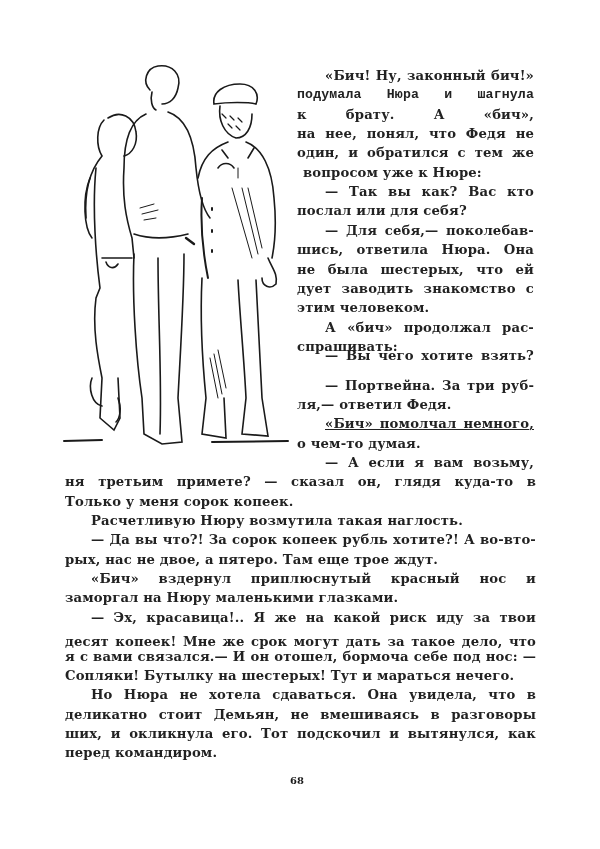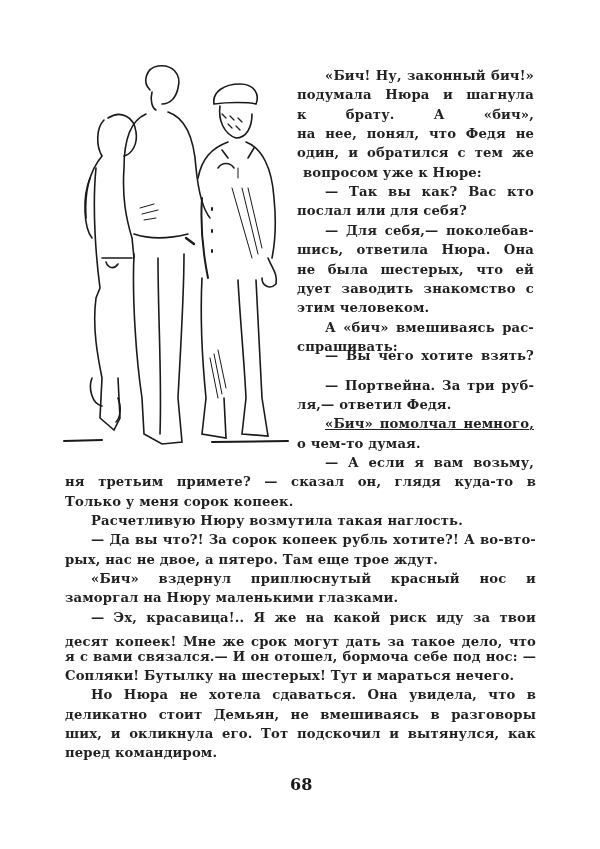--- a/index.html
+++ b/index.html
@@ -2,21 +2,21 @@
 <html><head>
 <meta charset="utf-8">
 <style>
   html, body { margin:0; padding:0; background:#ffffff; }
   body { width:600px; height:849px; position:relative; overflow:hidden;
          font-family: "DejaVu Serif", "Liberation Serif", serif; color:#1a1a1a; }
   .page { position:absolute; left:0; top:0; width:600px; height:849px; }
   .illus { position:absolute; left:62px; top:58px; width:228px; height:400px; }
   .line { position:absolute; font-size:13.2px; line-height:19px; white-space:nowrap;
           letter-spacing:0.15px; font-weight:bold; color:#222; }
-  .pageno { position:absolute; left:290px; top:775px; font-size:16px; font-weight:bold; }
+  .pageno { position:absolute; left:290px; top:775px; font-size:10px; font-weight:bold; }
 </style>
 </head>
 <body>
 
 <div class="page">
 
   <svg class="illus" viewBox="0 0 228 400" xmlns="http://www.w3.org/2000/svg" fill="none" stroke="#1a1a1a" stroke-width="1.6" stroke-linecap="round">
 
     <path d="M2 383 L40 382 M150 384 L226 383" stroke-width="2"></path>
 
@@ -46,33 +46,33 @@
     <path d="M140 140 C138 170 142 200 146 220 M150 150 L150 152 M150 172 L150 174 M150 192 L150 194" stroke-width="2"></path>
     <path d="M176 110 L176 120 M170 130 L190 200 M180 130 L196 196 M186 130 L200 190" stroke-width="1"></path>
     <path d="M206 200 C210 210 216 216 214 226 C208 232 200 228 200 220"></path>
     <path d="M140 220 C138 260 140 300 144 340 L140 376 L164 380 L162 340"></path>
     <path d="M176 222 C178 260 182 300 184 340 L180 376 L206 378 L200 340 C198 300 196 260 194 222"></path>
     <path d="M148 300 L156 340 M152 296 L160 336 M156 292 L164 330" stroke-width="1"></path>
   </svg>
 
   <div id="text-lines">
       <div class="line" style="left: 325px; top: 66px; width: 209px; text-align: justify; text-align-last: justify; white-space: normal; height: 19px; overflow: hidden;">«Бич! Ну, законный бич!» —</div>
-      <div class="line" style="left: 297px; top: 85.35px; width: 237px; text-align: justify; text-align-last: justify; white-space: normal; height: 19px; overflow: hidden;">подумала Нюра и шагнула</div>
+      <div class="line" style="left: 297px; top: 85.35px; width: 237px; text-align: justify; text-align-last: justify; white-space: normal; height: 19px; overflow: hidden; font-family: Liberation Mono, monospace;">подумала Нюра и шагнула</div>
       <div class="line" style="left: 297px; top: 104.7px; width: 237px; text-align: justify; text-align-last: justify; white-space: normal; height: 19px; overflow: hidden;">к брату. А «бич», оглянувшись</div>
       <div class="line" style="left: 297px; top: 124.05px; width: 237px; text-align: justify; text-align-last: justify; white-space: normal; height: 19px; overflow: hidden;">на нее, понял, что Федя не</div>
       <div class="line" style="left: 297px; top: 143.4px; width: 237px; text-align: justify; text-align-last: justify; white-space: normal; height: 19px; overflow: hidden;">один, и обратился с тем же</div>
       <div class="line" style="left: 303px; top: 162.75px;">вопросом уже к Нюре:</div>
       <div class="line" style="left: 325px; top: 182.1px; width: 209px; text-align: justify; text-align-last: justify; white-space: normal; height: 19px; overflow: hidden;">— Так вы как? Вас кто</div>
       <div class="line" style="left: 297px; top: 201.45px; text-align: right;">послал или для себя?</div>
       <div class="line" style="left: 325px; top: 220.8px; width: 209px; text-align: justify; text-align-last: justify; white-space: normal; height: 19px; overflow: hidden;">— Для себя,— поколебав-</div>
       <div class="line" style="left: 297px; top: 240.15px; width: 237px; text-align: justify; text-align-last: justify; white-space: normal; height: 19px; overflow: hidden;">шись, ответила Нюра. Она еще</div>
       <div class="line" style="left: 297px; top: 259.5px; width: 237px; text-align: justify; text-align-last: justify; white-space: normal; height: 19px; overflow: hidden;">не была шестерых, что ей сле-</div>
       <div class="line" style="left: 297px; top: 278.85px; width: 237px; text-align: justify; text-align-last: justify; white-space: normal; height: 19px; overflow: hidden;">дует заводить знакомство с</div>
       <div class="line" style="left: 297px; top: 298.2px;">этим человеком.</div>
-      <div class="line" style="left: 325px; top: 317.55px; width: 209px; text-align: justify; text-align-last: justify; white-space: normal; height: 19px; overflow: hidden;">А «бич» вмешиваясь рас-</div>
+      <div class="line" style="left: 325px; top: 317.55px; width: 209px; text-align: justify; text-align-last: justify; white-space: normal; height: 19px; overflow: hidden;">А «бич» продолжал рас-</div>
       <div class="line" style="left: 297px; top: 336.9px;">спрашивать:</div>
       <div class="line" style="left: 325px; top: 346px; width: 209px; text-align: justify; text-align-last: justify; white-space: normal; height: 19px; overflow: hidden;">— Вы чего хотите взять?</div>
       <div class="line" style="left: 325px; top: 375.6px; width: 209px; text-align: justify; text-align-last: justify; white-space: normal; height: 19px; overflow: hidden;">— Портвейна. За три руб-</div>
       <div class="line" style="left: 297px; top: 394.95px;">ля,— ответил Федя.</div>
       <div class="line" style="left: 325px; top: 414.3px; width: 209px; text-align: justify; text-align-last: justify; white-space: normal; height: 19px; overflow: hidden; text-decoration: underline;">«Бич» помолчал немного,</div>
       <div class="line" style="left: 297px; top: 433.65px;">о чем-то думая.</div>
       <div class="line" style="left: 325px; top: 453px; width: 209px; text-align: justify; text-align-last: justify; white-space: normal; height: 19px; overflow: hidden;">— А если я вам возьму, ме-</div>
       <div class="line" style="left: 65px; top: 472.35px; width: 471px; text-align: justify; text-align-last: justify; white-space: normal; height: 19px; overflow: hidden;">ня третьим примете? — сказал он, глядя куда-то в сторону.—</div>
       <div class="line" style="left: 65px; top: 491.7px;">Только у меня сорок копеек.</div>
       <div class="line" style="left: 91px; top: 511.05px;">Расчетливую Нюру возмутила такая наглость.</div>

